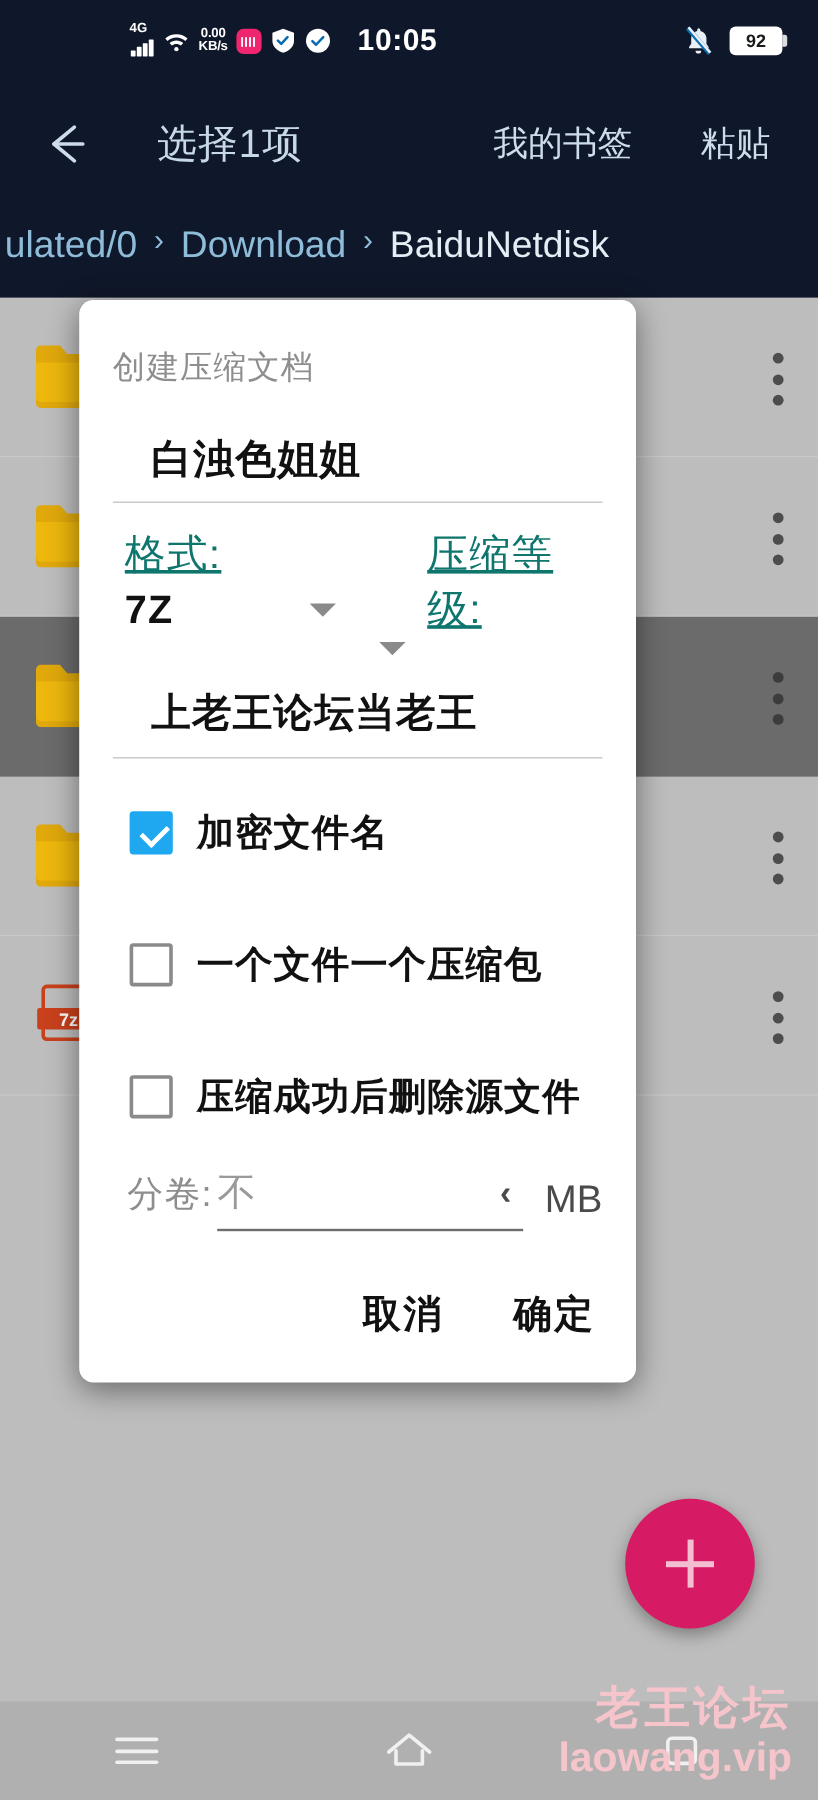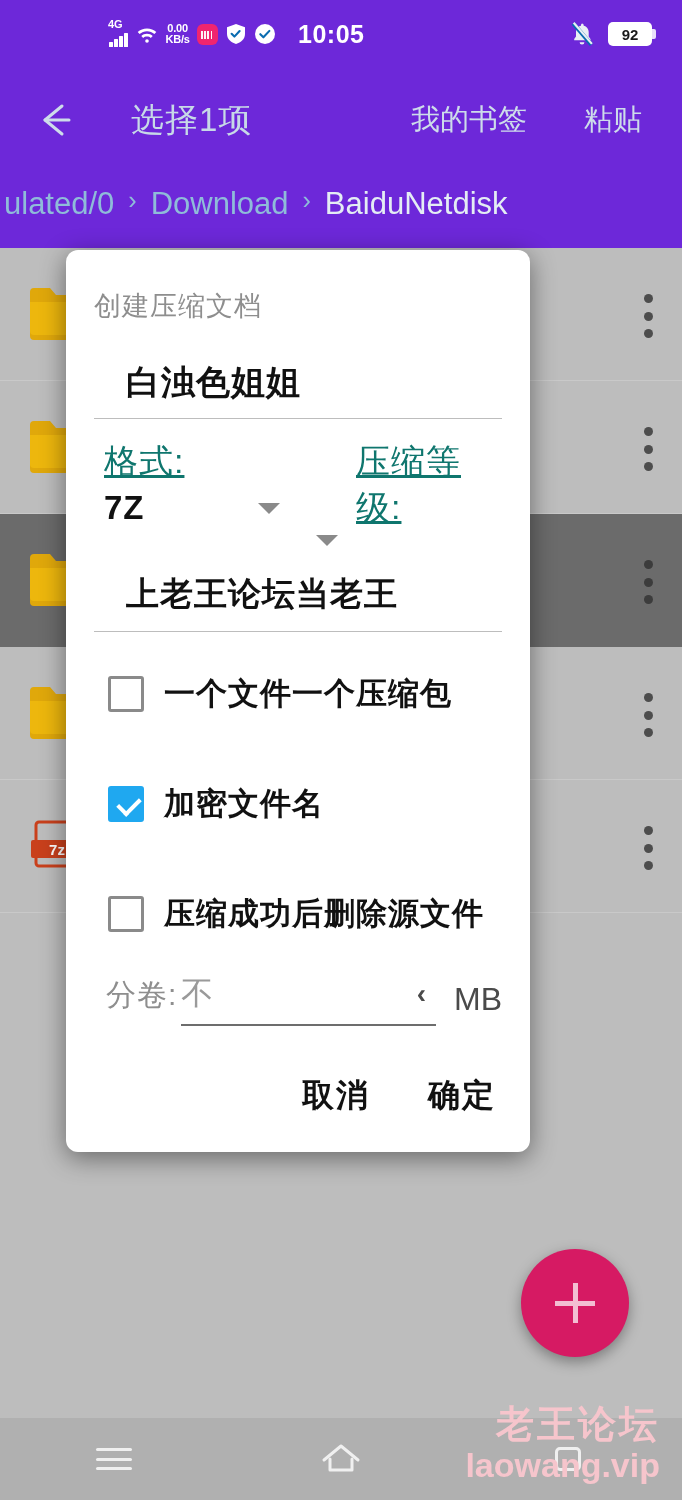--- a/index.html
+++ b/index.html
@@ -17,21 +17,21 @@
     overflow: hidden;
     background: #b9b9b9;
   }
 
   
   .header {
     position: absolute;
     left: 0; top: 0;
     width: 682px;
     height: 248px;
-    background: #6d28d9;
+    background: #0f172a;
     z-index: 5;
   }
   .statusbar {
     position: absolute;
     left: 0; top: 0;
     width: 682px;
     height: 68px;
     display: flex;
     align-items: center;
   }
@@ -502,26 +502,26 @@
             <span class="caret"></span>
           </div>
         </div>
       </div>
 
       <div class="pwd-field">上老王论坛当老王</div>
       <div class="divider"></div>
 
       <div class="check-list">
         <div class="check-row">
+          <span class="cbox on"></span>
+          <span class="check-label">加密文件名</span>
+        </div>
+        <div class="check-row">
           <span class="cbox"></span>
           <span class="check-label">一个文件一个压缩包</span>
-        </div>
-        <div class="check-row">
-          <span class="cbox on"></span>
-          <span class="check-label">加密文件名</span>
         </div>
         <div class="check-row">
           <span class="cbox"></span>
           <span class="check-label">压缩成功后删除源文件</span>
         </div>
       </div>
 
       <div class="split-row">
         <span class="split-label">分卷:</span>
         <span class="split-input-wrap">

